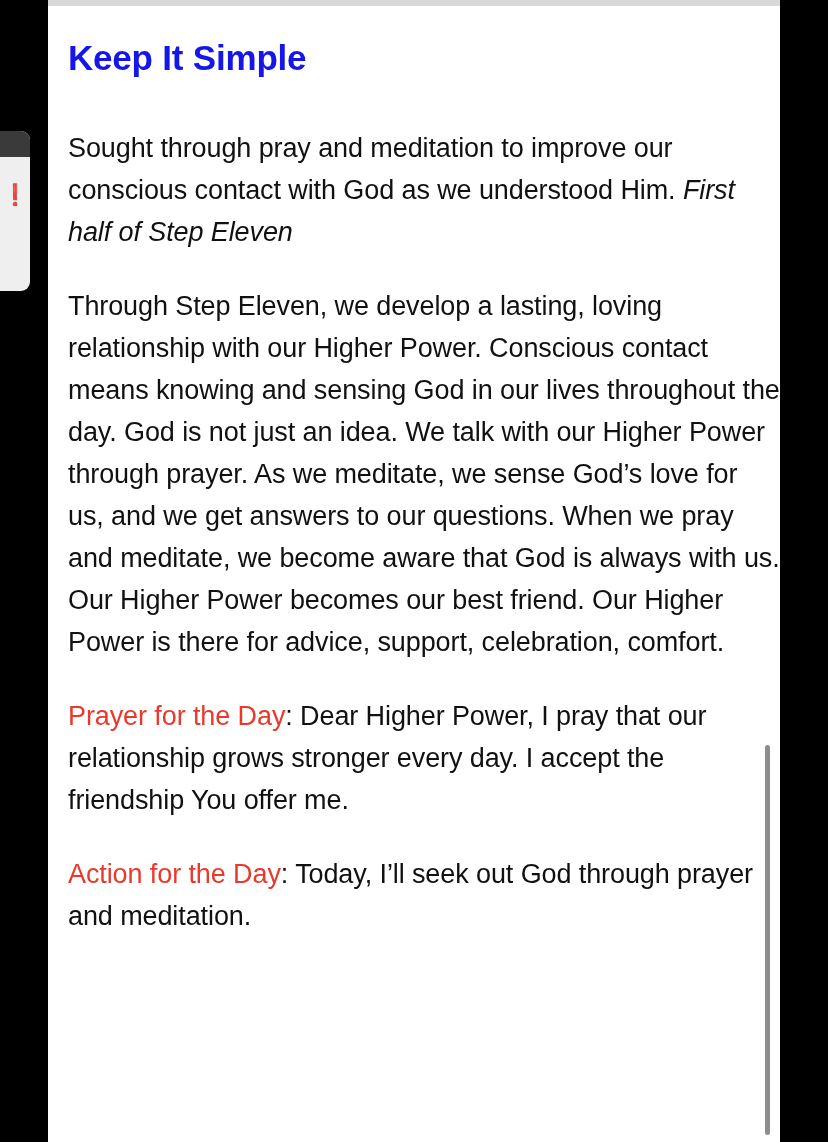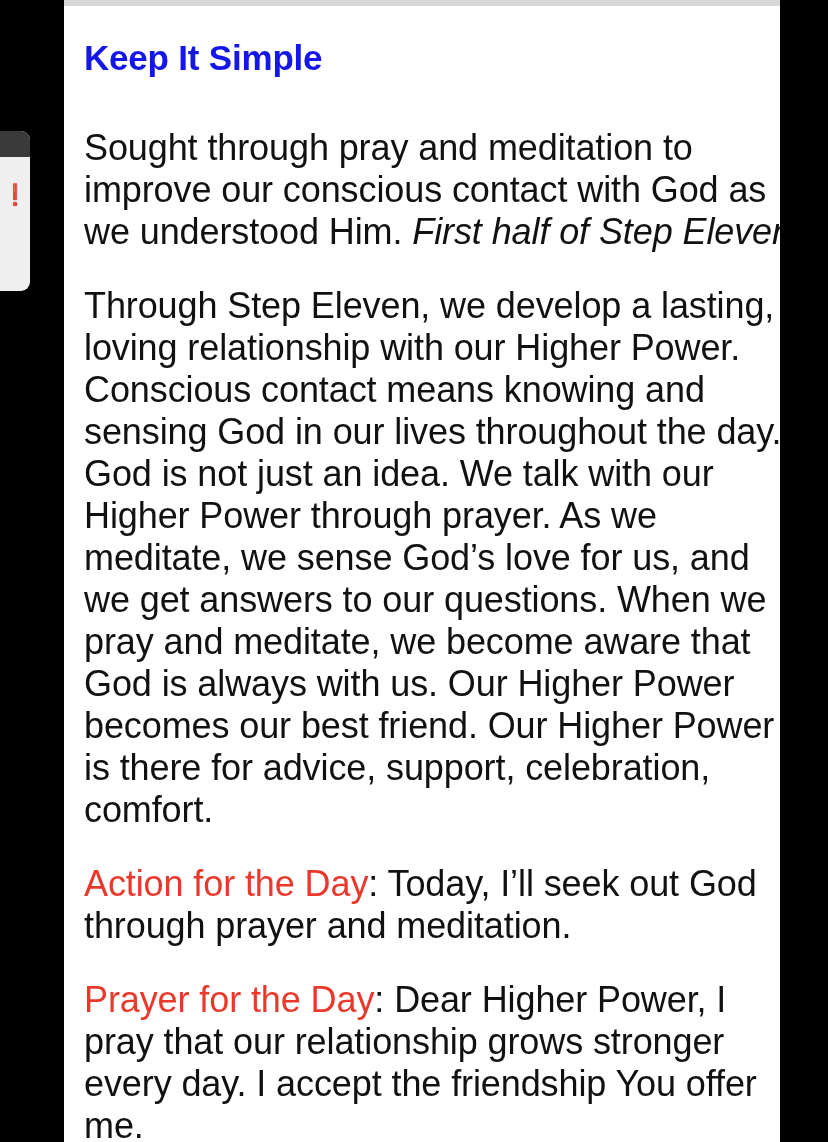--- a/index.html
+++ b/index.html
@@ -54,21 +54,21 @@
     text-align: center;
     font-size: 21px;
     line-height: 24px;
     color: #5b5b5b;
     font-family: "Liberation Sans", sans-serif;
   }
 
   
   .page {
     position: absolute;
-    left: 64px;
+    left: 48px;
     top: 0;
     width: 732px;
     height: 1142px;
     background: #ffffff;
     overflow: hidden;
   }
 
   
   .top-strip {
     position: absolute;
@@ -90,21 +90,21 @@
     font-size: 35px;
     line-height: 44px;
     font-weight: bold;
     color: #1516e8;
     letter-spacing: -0.2px;
     font-family: "Liberation Sans", sans-serif;
   }
 
   p.para {
     margin: 32px 0 0 0;
-    font-size: 36px;
+    font-size: 27px;
     line-height: 42px;
     color: #111111;
     font-family: "Liberation Sans", sans-serif;
     letter-spacing: -0.1px;
   }
   p.para.first { margin-top: 47px; }
   p.para.body  { }
 
   .italic { font-style: italic; }
   .label-red { color: #e8392c; }
@@ -155,25 +155,25 @@
 
       <h1 class="title">Keep It Simple</h1>
 
       <p class="para first">
         <span>Sought through pray and meditation to improve our conscious contact with God as we understood Him. </span><span class="italic">First half of Step Eleven</span>
       </p>
 
       <p class="para body">Through Step Eleven, we develop a lasting, loving relationship with our Higher Power. Conscious contact means knowing and sensing God in our lives throughout the day.  God is not just an idea. We talk with our Higher Power through prayer. As we meditate, we sense God’s love for us, and we get answers to our questions. When we pray and meditate, we become aware that God is always with us. Our Higher Power becomes our best friend. Our Higher Power is there for advice, support, celebration, comfort.</p>
 
       <p class="para body">
-        <span class="label-red">Action for the Day</span><span>: Today, I’ll seek out God through prayer and meditation.</span>
+        <span class="label-red">Prayer for the Day</span><span>: Dear Higher Power, I pray that our relationship grows stronger every day. I accept the friendship You offer me.</span>
       </p>
 
       <p class="para body">
-        <span class="label-red">Prayer for the Day</span><span>: Dear Higher Power, I pray that our relationship grows stronger every day. I accept the friendship You offer me.</span>
+        <span class="label-red">Action for the Day</span><span>: Today, I’ll seek out God through prayer and meditation.</span>
       </p>
 
     </div>
 
     <div class="scrollbar-track">
       <div class="scrollbar-thumb"></div>
     </div>
   </div>
 
   <div class="right-gutter"></div>

